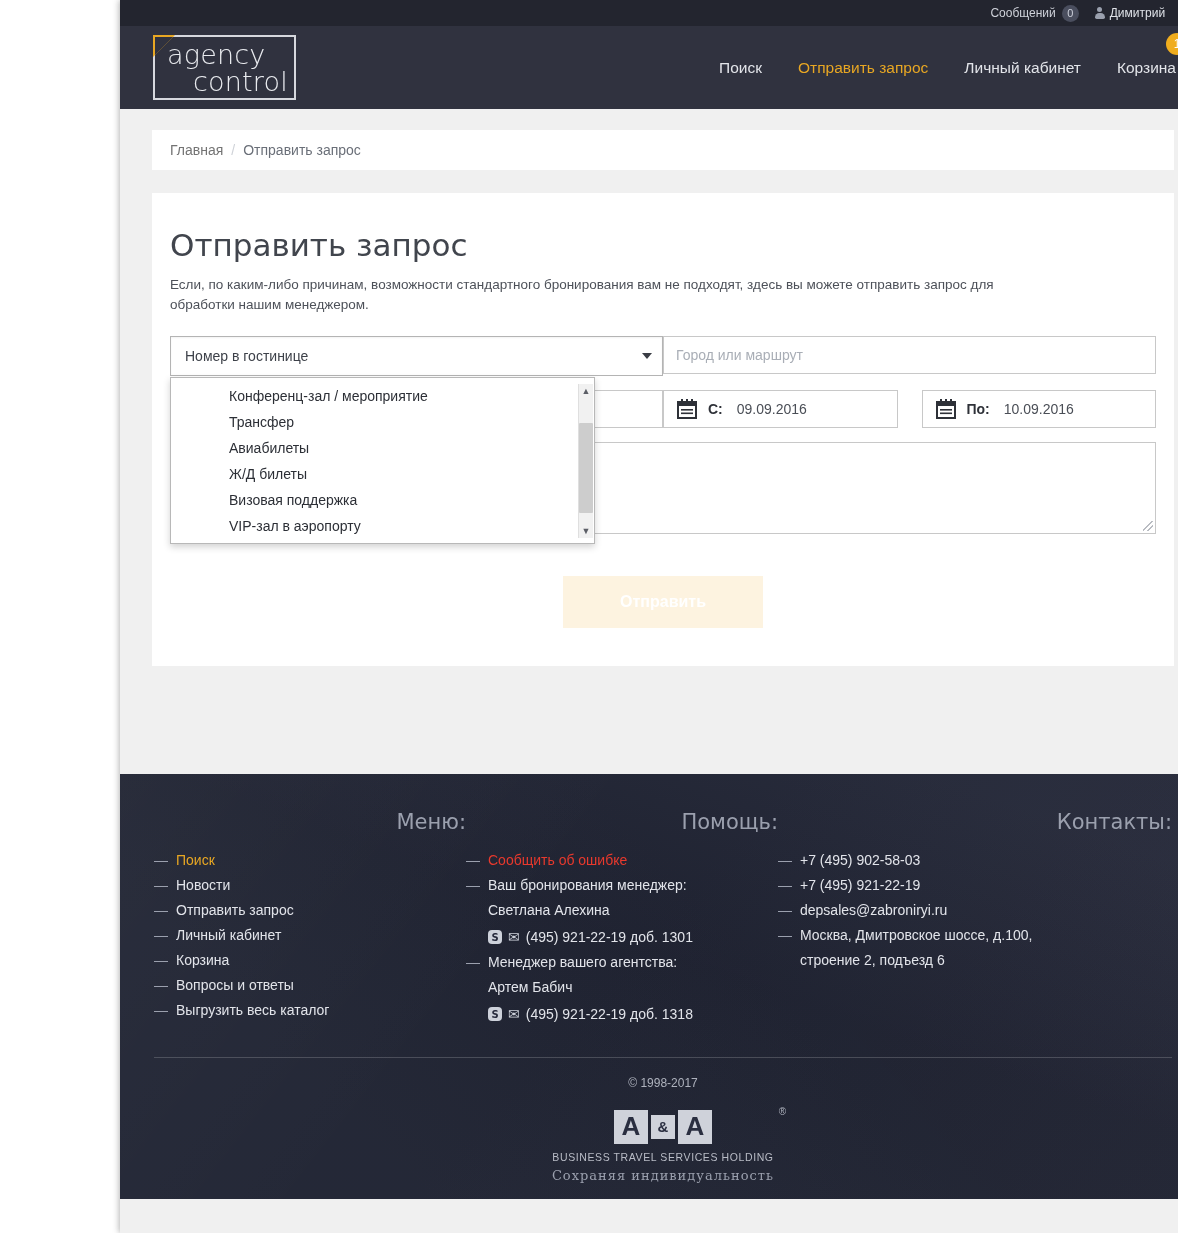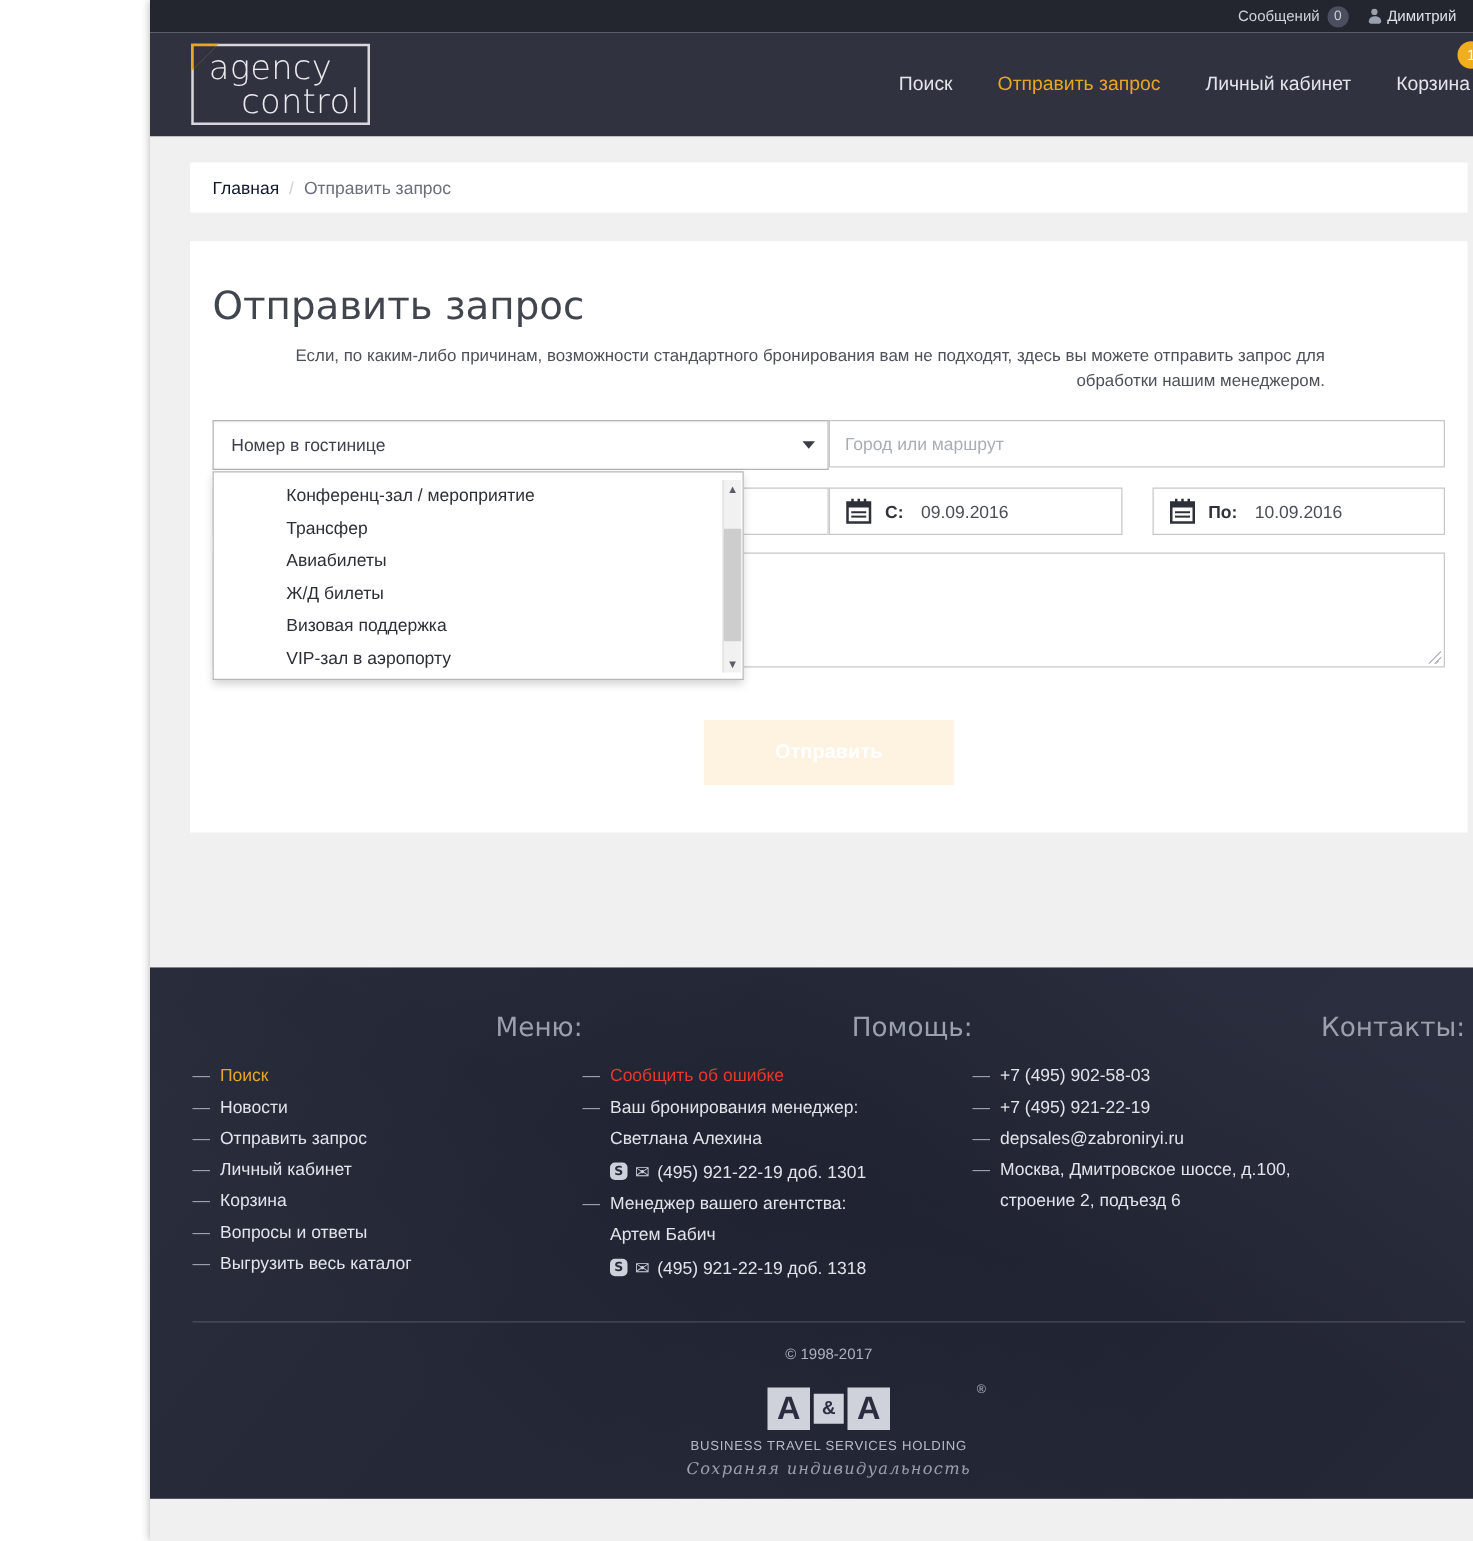--- a/index.html
+++ b/index.html
@@ -96,35 +96,34 @@
     display: flex; align-items: center; justify-content: center;
   }
 
   
   .content { padding: 0 32px; }
   .breadcrumb {
     margin-top: 21px; height: 40px; background: #fff;
     display: flex; align-items: center; padding-left: 18px;
     font-size: 14px; color: #6a6f78; gap: 8px;
   }
-  .breadcrumb .crumb-link { color: #0f172a; text-decoration: none; }
+  .breadcrumb .crumb-link { color: #737373; text-decoration: none; }
   .breadcrumb .sep { color: #cfd2d8; }
 
   .card {
     margin-top: 23px; background: #fff; padding: 34px 18px 38px 18px;
     position: relative;
   }
   h1.title {
     margin: 0 0 12px 0; font-weight: 400; font-size: 31px;
     color: #41454d; font-family: "DejaVu Sans", sans-serif;
   }
   .lead {
     margin: 0 0 20px 0; font-size: 13.5px; line-height: 1.5; color: #4d5159;
     max-width: 890px;
-    text-align: right;
   }
 
   .form-grid { position: relative; }
   .row { display: flex; margin-bottom: 14px; }
   .col { flex: 1; position: relative; }
 
   .field {
     height: 38px; border: 1px solid #c8c8c8; background: #fff;
     display: flex; align-items: center; padding: 0 12px;
     font-size: 14px; color: #3d4149;
@@ -243,21 +242,21 @@
   .aa-box.small { width: 24px; height: 24px; font-size: 15px; }
   .aa-reg {
     position: absolute; right: -12px; top: -4px; color: #aeb2bd; font-size: 10px;
   }
   .aa-sub {
     color: #b9bcc6; font-size: 10.5px; letter-spacing: .6px; margin-top: 7px;
     font-family: "Liberation Sans", sans-serif;
   }
   .aa-tag {
     color: #9ba0ae; font-size: 13px; margin-top: 5px;
-    font-family: "DejaVu Serif", serif; font-style: italic; letter-spacing: 1px;
+    font-family: "DejaVu Serif", serif; letter-spacing: 1px;
   }
 </style>
 </head>
 <body>
 
 <div class="left-gutter"></div>
 <div class="right-gutter"></div>
 
 <div class="page">
 

